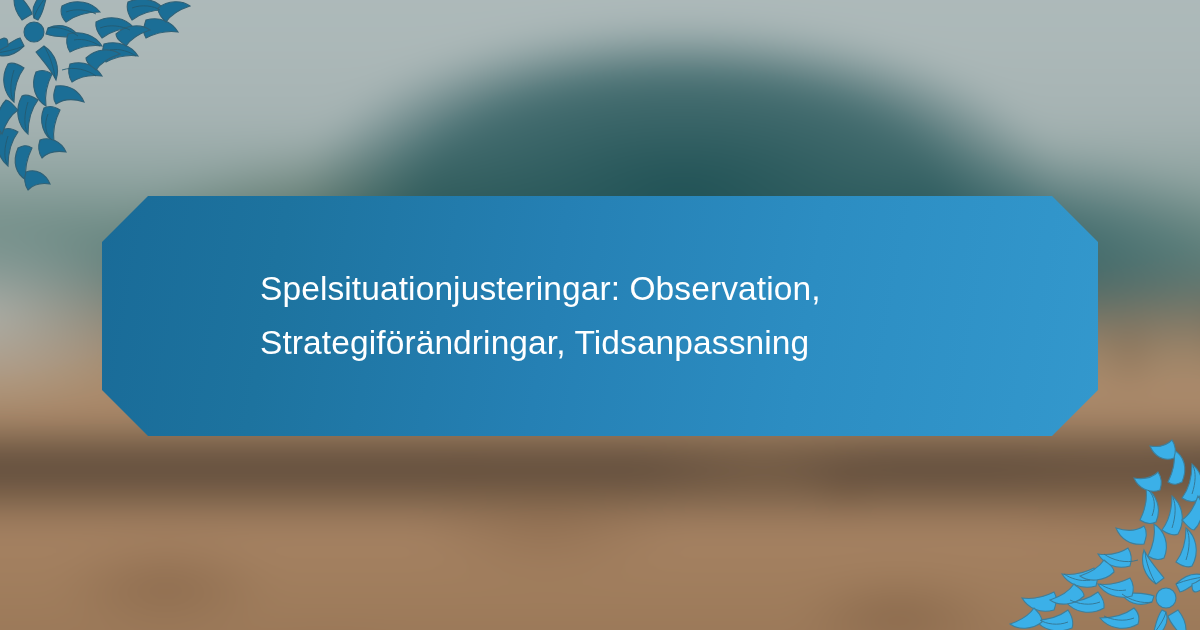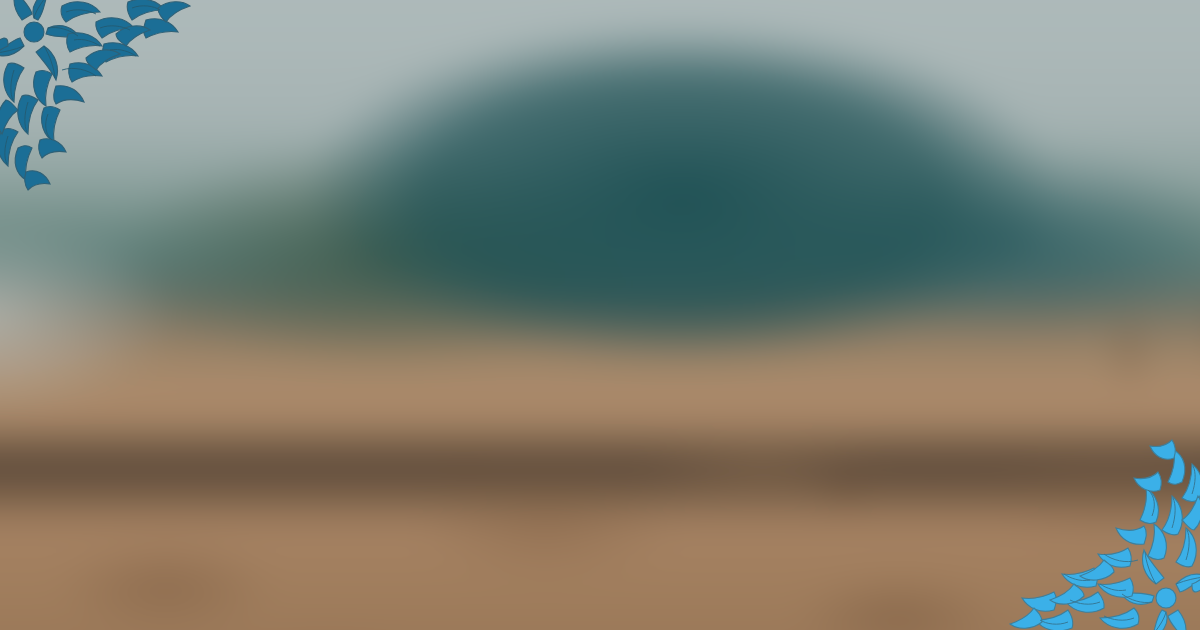--- a/index.html
+++ b/index.html
@@ -213,14 +213,17 @@
         <path d="M28 102 C24 114 24 126 27 132"></path>
         <path d="M8 136 C4 148 4 158 7 164"></path>
         <path d="M74 40 C84 38 94 42 100 46"></path>
         <path d="M110 50 C120 48 130 52 136 56"></path>
         <path d="M48 114 C44 124 45 134 52 140"></path>
         <path d="M62 70 C74 66 88 70 96 76"></path>
       </g>
     </g>
   </svg>
 
+  <div class="banner">
+    <div class="banner-title">Spelsituationjusteringar: Observation, Strategiförändringar, Tidsanpassning</div>
+  </div>
 
 </div>
 
 </body></html>

